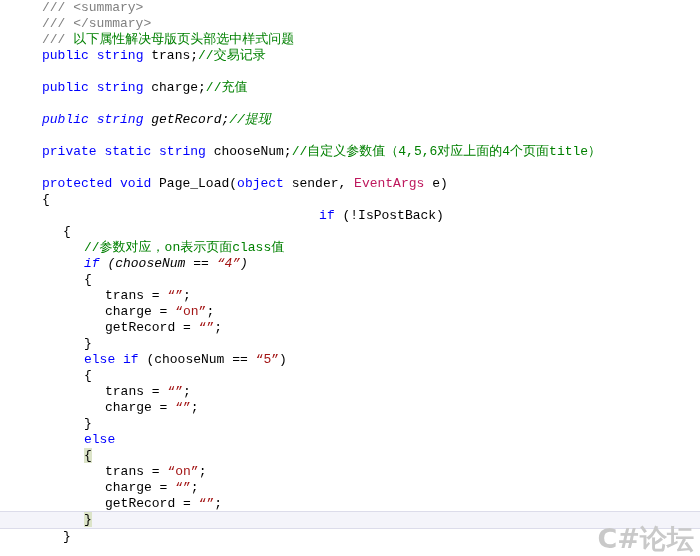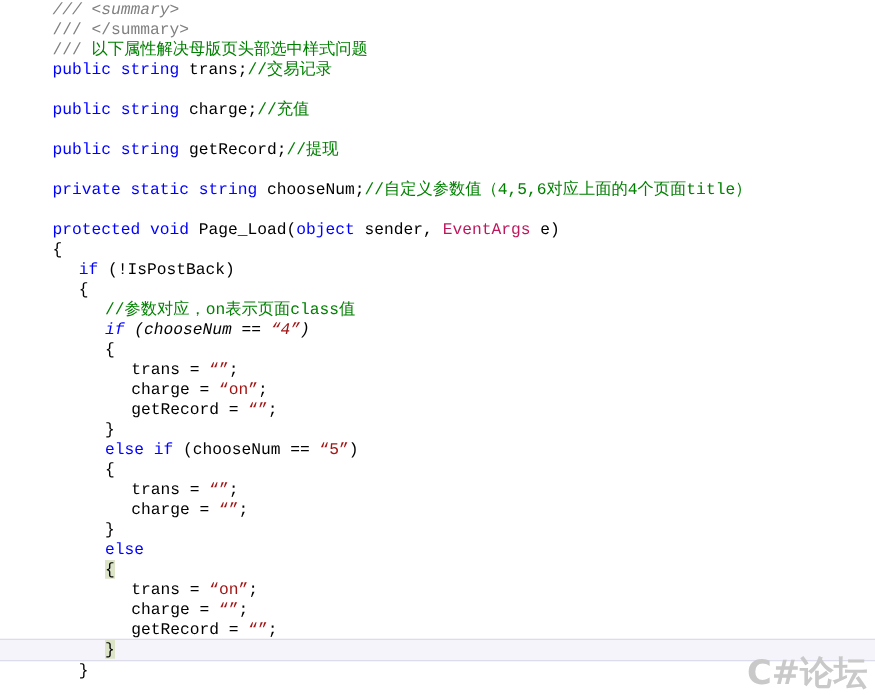--- a/index.html
+++ b/index.html
@@ -93,34 +93,34 @@
     display: block;
     letter-spacing: 0.5px;
   }
 </style>
 </head>
 <body>
 
 <div id="editor">
 
   <div id="code">
-      <div class="line" style="padding-left: 42px; font-style: italic;"><span class="doc">/// &lt;summary&gt;</span></div>
+      <div class="line" style="padding-left: 42px;"><span class="doc">/// &lt;summary&gt;</span></div>
       <div class="line" style="padding-left: 42px;"><span class="doc">/// &lt;/summary&gt;</span></div>
       <div class="line" style="padding-left: 42px;"><span class="doc">/// </span><span class="cmt">以下属性解决母版页头部选中样式问题</span></div>
       <div class="line" style="padding-left: 42px;"><span class="kw">public</span><span class="plain"> </span><span class="kw">string</span><span class="plain"> trans;</span><span class="cmt">//交易记录</span></div>
       <div class="line blank" style="padding-left: 42px;">&nbsp;</div>
       <div class="line" style="padding-left: 42px;"><span class="kw">public</span><span class="plain"> </span><span class="kw">string</span><span class="plain"> charge;</span><span class="cmt">//充值</span></div>
       <div class="line blank" style="padding-left: 42px;">&nbsp;</div>
-      <div class="line" style=""><span class="kw">public</span><span class="plain"> </span><span class="kw">string</span><span class="plain"> getRecord;</span><span class="cmt">//提现</span></div>
+      <div class="line" style=" font-style: italic;"><span class="kw">public</span><span class="plain"> </span><span class="kw">string</span><span class="plain"> getRecord;</span><span class="cmt">//提现</span></div>
       <div class="line blank" style="padding-left: 42px;">&nbsp;</div>
       <div class="line" style="padding-left: 42px;"><span class="kw">private</span><span class="plain"> </span><span class="kw">static</span><span class="plain"> </span><span class="kw">string</span><span class="plain"> chooseNum;</span><span class="cmt">//自定义参数值（4,5,6对应上面的4个页面title）</span></div>
       <div class="line blank" style="padding-left: 42px;">&nbsp;</div>
       <div class="line" style="padding-left: 42px;"><span class="kw">protected</span><span class="plain"> </span><span class="kw">void</span><span class="plain"> Page_Load(</span><span class="kw">object</span><span class="plain"> sender, </span><span class="type">EventArgs</span><span class="plain"> e)</span></div>
       <div class="line" style="padding-left: 42px;"><span class="plain">{</span></div>
-      <div class="line" style="padding-left: 63px;"><span class="kw">if</span><span class="plain"> (!IsPostBack)</span></div>
+      <div class="line" style="padding-left: 63px; text-align: center;"><span class="kw">if</span><span class="plain"> (!IsPostBack)</span></div>
       <div class="line" style="padding-left: 63px;"><span class="plain">{</span></div>
       <div class="line" style="padding-left: 84px;"><span class="cmt">//参数对应，on表示页面class值</span></div>
       <div class="line" style="padding-left: 84px; font-style: italic;"><span class="kw">if</span><span class="plain"> (chooseNum == </span><span class="str">“4”</span><span class="plain">)</span></div>
       <div class="line" style="padding-left: 84px;"><span class="plain">{</span></div>
       <div class="line" style="padding-left: 105px;"><span class="plain">trans = </span><span class="str">“”</span><span class="plain">;</span></div>
       <div class="line" style="padding-left: 105px;"><span class="plain">charge = </span><span class="str">“on”</span><span class="plain">;</span></div>
       <div class="line" style="padding-left: 105px;"><span class="plain">getRecord = </span><span class="str">“”</span><span class="plain">;</span></div>
       <div class="line" style="padding-left: 84px;"><span class="plain">}</span></div>
       <div class="line" style="padding-left: 84px;"><span class="kw">else if</span><span class="plain"> (chooseNum == </span><span class="str">“5”</span><span class="plain">)</span></div>
       <div class="line" style="padding-left: 84px;"><span class="plain">{</span></div>

